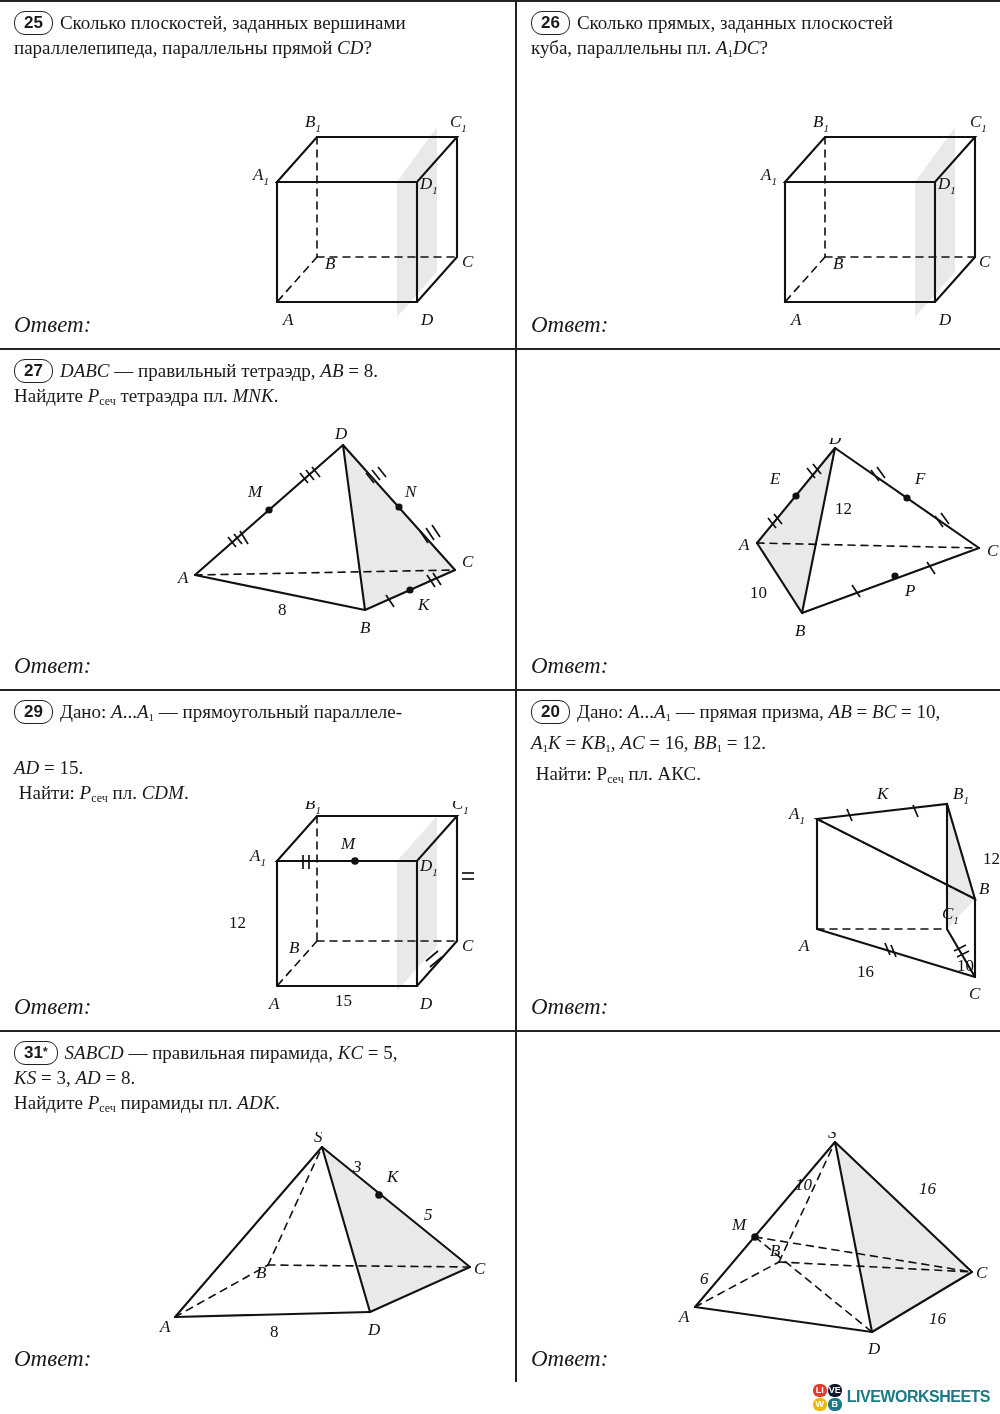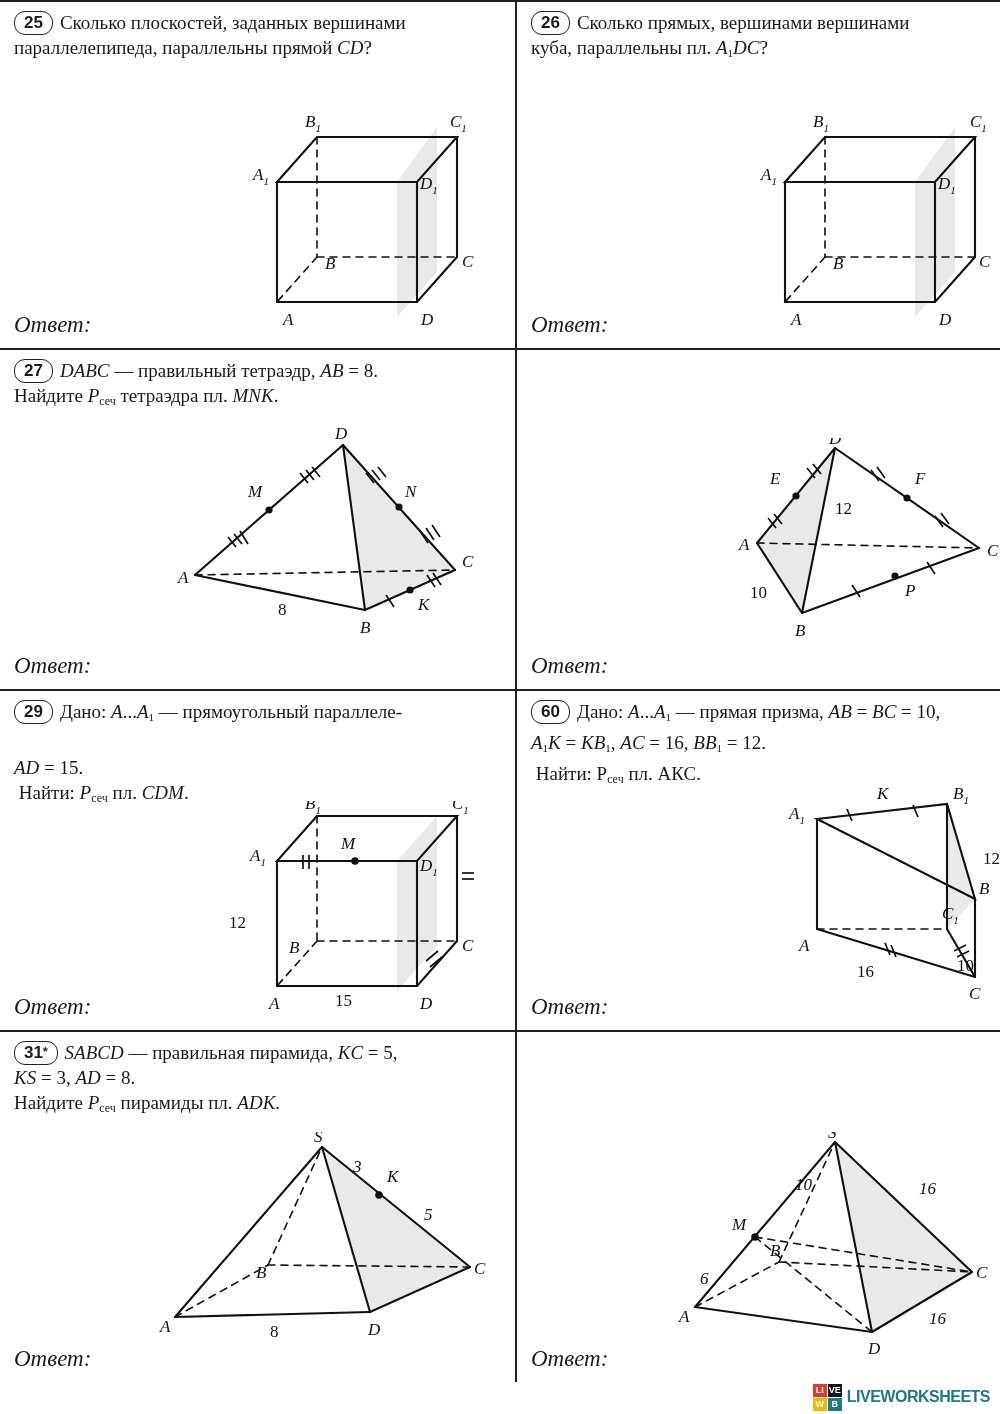--- a/index.html
+++ b/index.html
@@ -76,21 +76,21 @@
     display:flex;align-items:center;justify-content:flex-end;
     padding-right:10px;box-sizing:border-box;
   }
   .lw-logo{display:flex;align-items:center;gap:5px;}
   .lw-grid{
     display:grid;grid-template-columns:14px 14px;grid-template-rows:13px 13px;gap:1px;
   }
   .lw-grid span{
     display:block;width:14px;height:13px;color:#fff;
     font-family:"Liberation Sans", sans-serif;font-size:9px;font-weight:bold;
-    text-align:center;line-height:13px;
+    text-align:center;line-height:13px;border-radius:6px;
   }
   .lw-text{
     font-family:"Liberation Sans", sans-serif;
     font-weight:bold;font-size:16px;letter-spacing:-0.5px;color:#1b7a86;
   }
 </style>
 </head>
 <body>
 
 <div class="page">
@@ -124,21 +124,21 @@
           <text class="lbl" x="462" y="180">C</text>
           <text class="lbl" x="283" y="238">A</text>
           <text class="lbl" x="421" y="238">D</text>
         </svg>
       </div>
       <div class="answer">Ответ:</div>
     </div>
 
     <div class="cell right">
       <div class="qhead">
-        <span class="num">26</span><span>Сколько прямых, вершинами вершинами</span><br>
+        <span class="num">26</span><span>Сколько прямых, заданных плоскостей</span><br>
         <span>куба, параллельны пл. <i>A</i><span class="sub">1</span><i>DC</i>?</span>
       </div>
       <div class="fig" style="top:85px;">
         <svg width="483" height="250" viewBox="0 0 483 250">
           <polygon class="shade" points="438,40 438,185 398,230 398,95"></polygon>
           <path class="solid" d="M268,95 L308,50 L458,50 L418,95 Z"></path>
           <path class="solid" d="M268,95 L268,215"></path>
           <path class="solid" d="M418,95 L418,215"></path>
           <path class="solid" d="M458,50 L458,170"></path>
           <path class="solid" d="M268,215 L418,215 L458,170"></path>
@@ -286,21 +286,21 @@
           <text class="lbl" x="420" y="208">D</text>
           <text class="num-lbl" x="229" y="127">12</text>
           <text class="num-lbl" x="335" y="205">15</text>
         </svg>
       </div>
       <div class="answer">Ответ:</div>
     </div>
 
     <div class="cell right">
       <div class="qhead">
-        <span class="num">60</span><span>Дано: <i>A</i>...<i>A</i><span class="sub">1</span> — прямая призма, <i>AB</i> = <i>BC</i> = 10,</span><br>
+        <span class="num">20</span><span>Дано: <i>A</i>...<i>A</i><span class="sub">1</span> — прямая призма, <i>AB</i> = <i>BC</i> = 10,</span><br>
         <span><i>A</i><span class="sub">1</span><i>K</i> = <i>KB</i><span class="sub">1</span>, <i>AC</i> = 16, <i>BB</i><span class="sub">1</span> = 12.</span><br>
         <span>&nbsp;Найти: Р<span class="subw">сеч</span> пл. АКС.</span>
       </div>
       <div class="fig" style="top:88px;">
         <svg width="483" height="230" viewBox="0 0 483 230">
           <polygon class="shade" points="430,25 458,120 430,150"></polygon>
 
           <path class="solid" d="M300,40 L430,25 L458,120 Z"></path>
           <path class="dash" d="M300,40 L458,120"></path>
 

